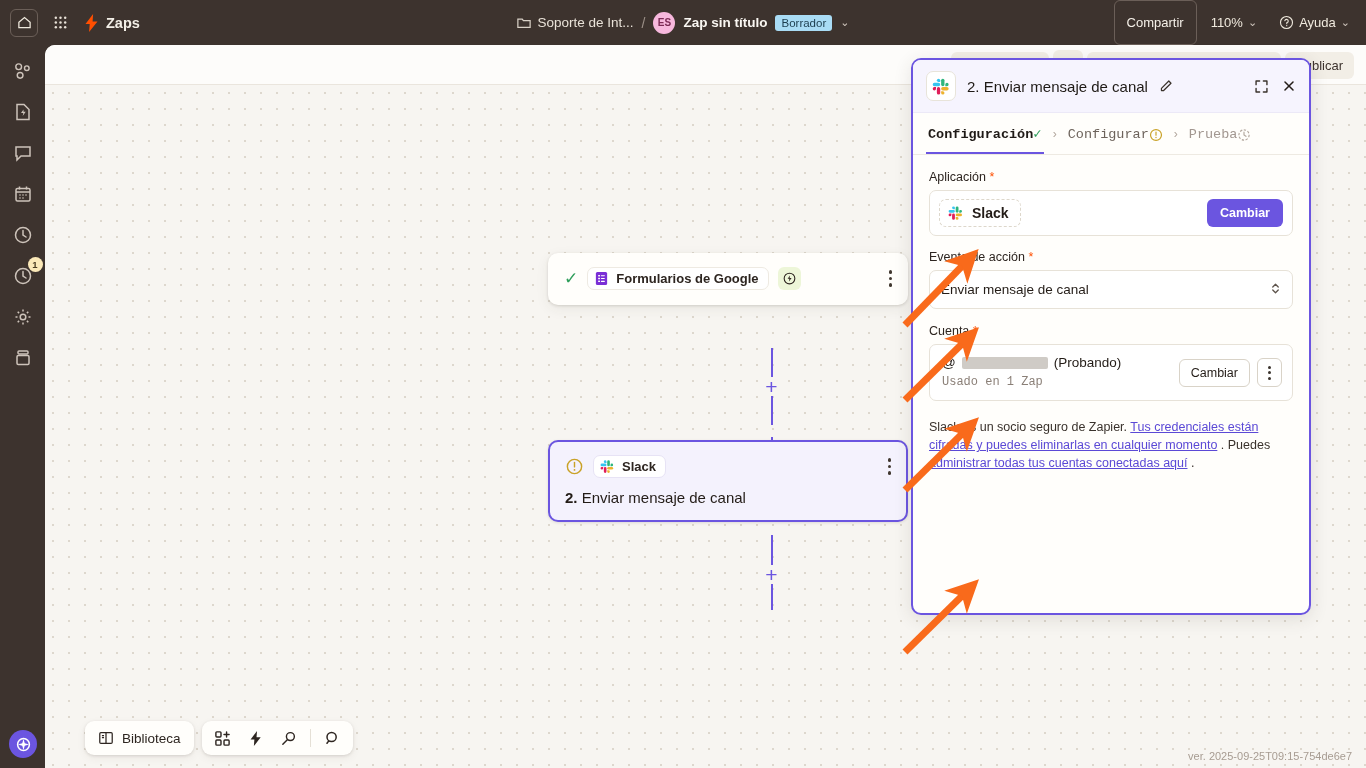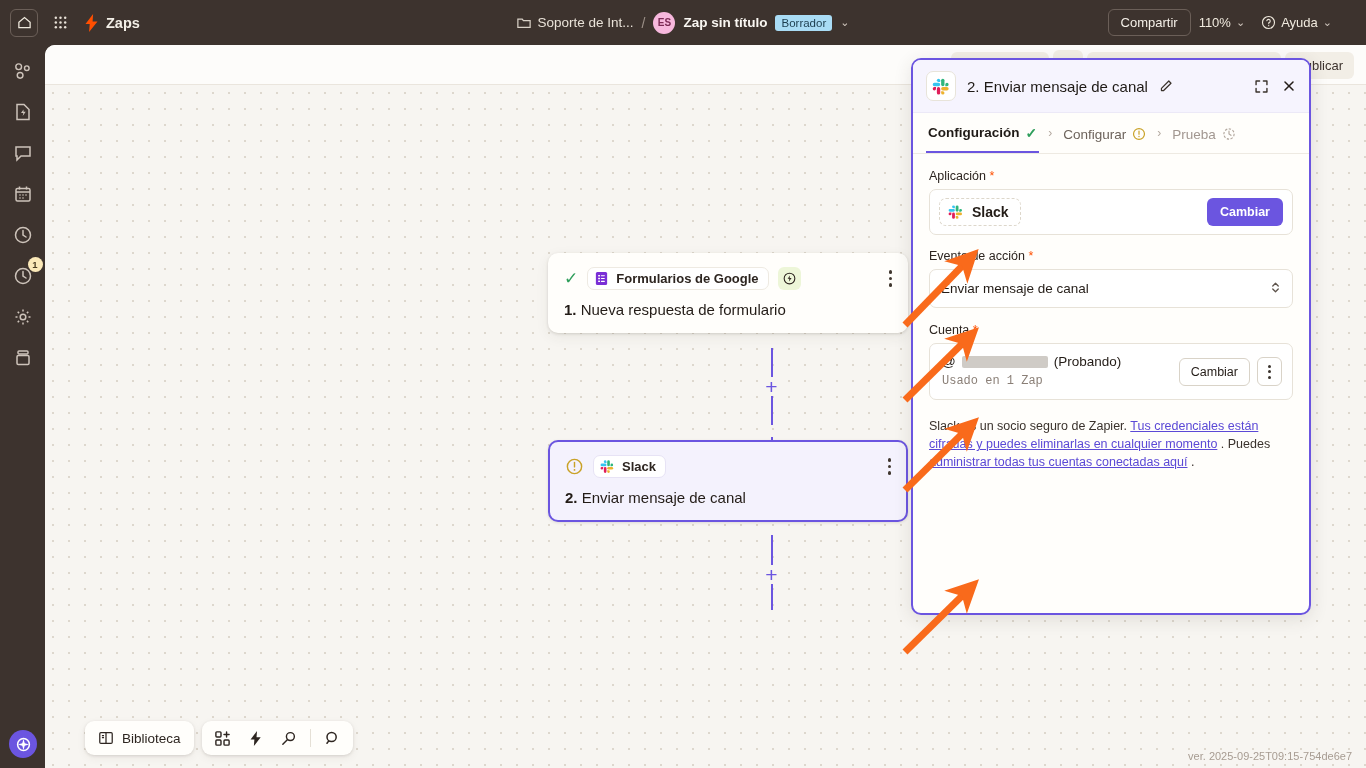--- a/index.html
+++ b/index.html
@@ -41,22 +41,22 @@
     display: flex; align-items: center; justify-content: center;
   }
   .zap-title { font-size: 13.5px; font-weight: bold; color: #faf7f2; }
   .badge-draft {
     background: #a9dcf5; color: #1c3d4e; font-size: 11.5px;
     padding: 2px 6px; border-radius: 3px;
   }
   .caret-sm { color: #cfc6bd; font-size: 11px; }
 
   .topbar-right {
-    position: absolute; right: 26px; top: 0; height: 45px;
-    display: flex; align-items: center; 
+    position: absolute; right: 8px; top: 0; height: 45px;
+    display: flex; gap: 6px;
   }
   .btn-share {
     border: 1px solid #6b5f58; border-radius: 6px; padding: 5px 12px;
     font-size: 13px; color: #f5f0e8; background: transparent;
   }
   .zoom-ctl, .help-ctl {
     display: flex; align-items: center; gap: 5px; padding: 5px 8px;
     font-size: 13px; color: #f0eade;
   }
 
@@ -196,22 +196,22 @@
   }
   .panel-app-icon {
     width: 30px; height: 30px; border-radius: 7px; background: #fff;
     border: 1px solid #e8e4da; display: flex; align-items: center; justify-content: center;
   }
   .panel-title { font-size: 15px; color: #1f1a16; }
   .panel-head-actions { margin-left: auto; display: flex; align-items: center; gap: 13px; color: #3a322c; }
 
   .tabs { display: flex; align-items: center; gap: 9px; padding: 0 13px;
     border-bottom: 1px solid #eeeae2; }
-  .tab { display: flex; align-items: flex-start; gap: 6px; font-size: 13.5px;
-    padding: 12px 2px 10px 2px; color: #6d635b; }
+  .tab { display: flex; align-items: flex-end; font-size: 13.5px;
+    padding: 12px 2px 10px 2px; color: #6d635b; font-family: Liberation Mono, monospace; }
   .tab.active { color: #1f1a16; font-weight: bold; border-bottom: 2.5px solid #6b55e0; }
   .tab.muted { color: #a29790; }
   .tab-sep { color: #b3a89f; font-size: 12px; }
   .chk-green { color: #2e9e5b; font-size: 14px; }
 
   .panel-body { flex: 1; padding: 15px 16px 8px 16px; overflow: hidden; }
   .field-label { font-size: 12.5px; color: #2d2520; margin-bottom: 6px; }
   .req { color: #ff4f00; }
 
   .box {
@@ -446,24 +446,20 @@
           <svg width="15" height="15" viewBox="0 0 18 18" fill="none" stroke="#2d2520" stroke-width="1.3">
             <circle cx="9" cy="9" r="6.4"></circle>
             <path d="M9.6 5.3 6.7 9.3h2.1l-.4 3.2 3.1-4.1H9.2z" fill="#2d2520" stroke="none"></path>
           </svg>
         </span>
         <span class="node-kebab">
             <i></i>
             <i></i>
             <i></i>
           </span>
-      </div>
-      <div class="node-title">
-        <b>1.</b>
-        <span>Nueva respuesta de formulario</span>
       </div>
     </div>
 
     <div class="node node-action">
       <div class="node-head">
         <span class="node-status-warn">
           <svg width="19" height="19" viewBox="0 0 20 20" fill="none" stroke="#c9a227" stroke-width="1.5">
             <circle cx="10" cy="10" r="7.5"></circle>
               <path d="M10 5.8v4.6" stroke-linecap="round"></path>
             <circle cx="10" cy="13.6" r=".95" fill="#c9a227" stroke="none"></circle>

